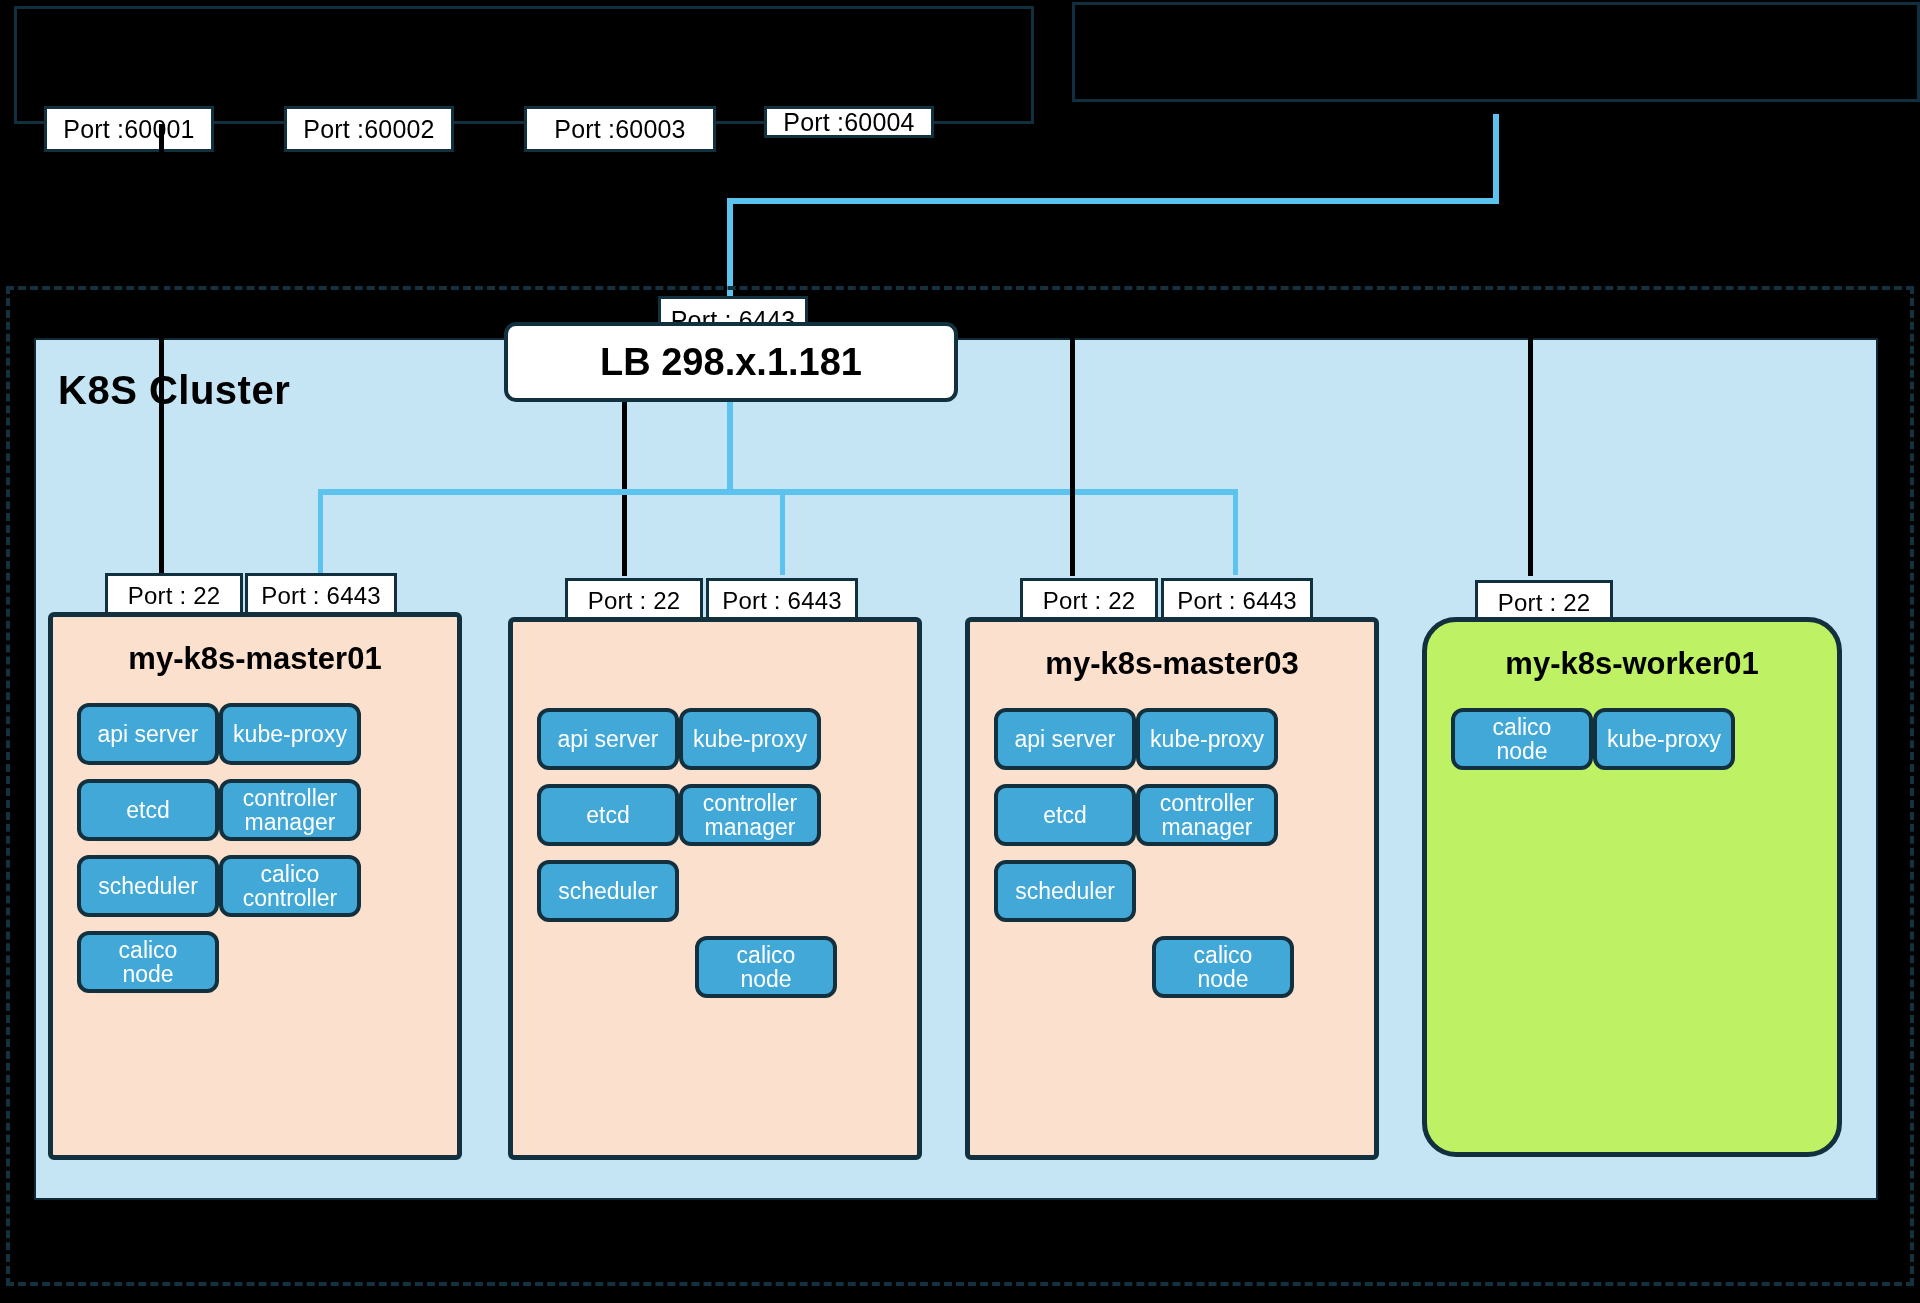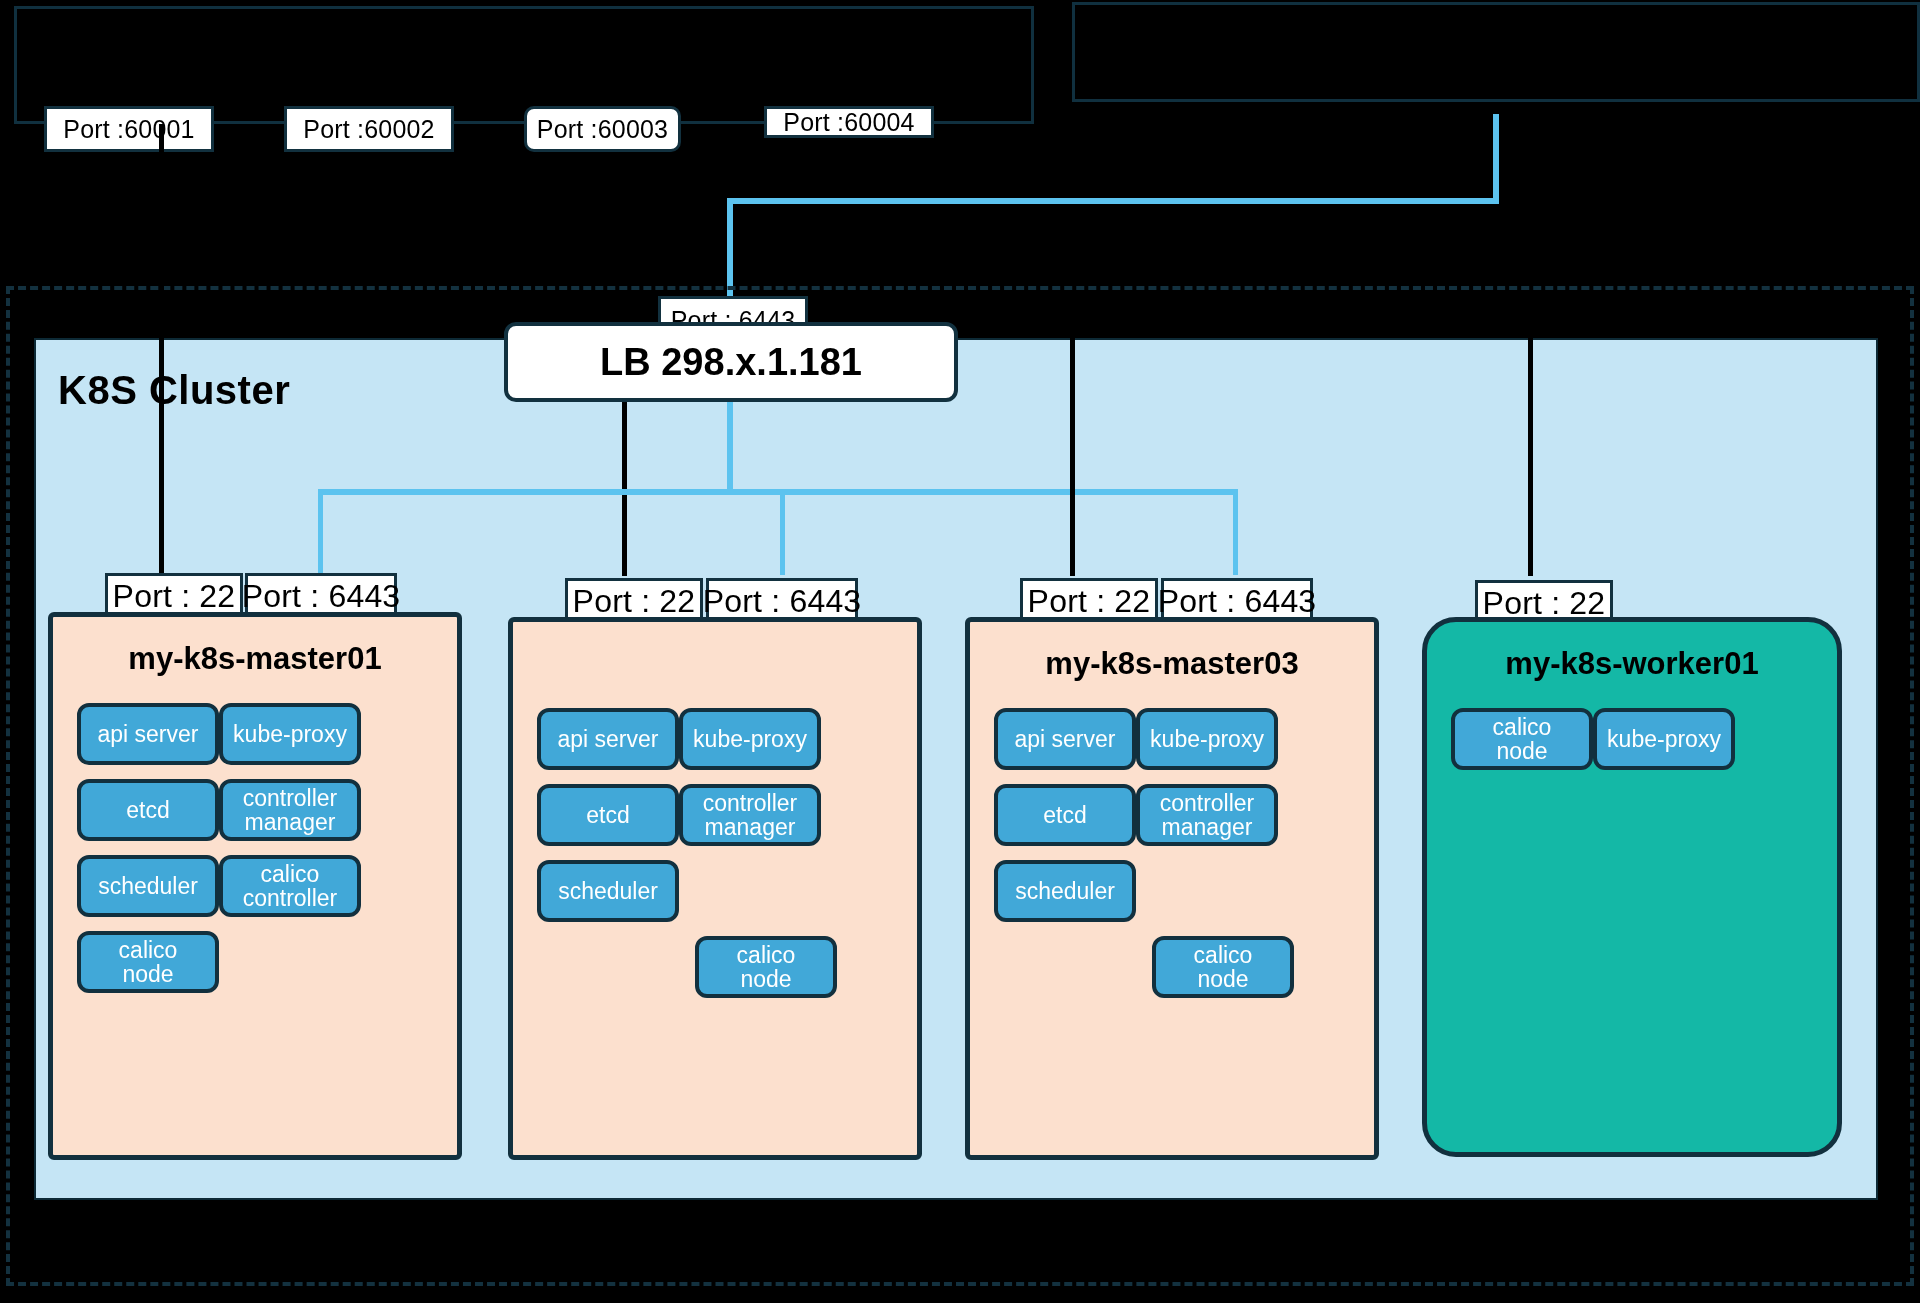--- a/index.html
+++ b/index.html
@@ -13,21 +13,21 @@
 
   
   .topframe{border:3px solid #10303f;background:#000;}
 
   
   .portchip{
     background:#ffffff;border:3px solid #12313f;
     display:flex;align-items:center;justify-content:center;
     color:#000;font-size:25px;white-space:nowrap;letter-spacing:.2px;
   }
-  .portchip.small{font-size:32px;border-width:3px;text-align:center;}
+  .portchip.small{font-size:24px;border-width:3px;text-align:center;}
 
   
   .cluster-dashed{
     border:4px dashed #13313f;background:transparent;
   }
   
   .cluster-panel{
     background:#c5e5f5;border:2px solid #0d2a36;
   }
   .cluster-title{
@@ -40,21 +40,21 @@
     display:flex;align-items:center;justify-content:center;
     font-weight:bold;font-size:38px;color:#000;
   }
 
   
   .node{
     border:5px solid #12303e;border-radius:34px;
     box-sizing:border-box;
   }
   .node.master{background:#fce0ce;border-radius:6px;}
-  .node.worker{background:#14b8a6;}
+  .node.worker{background:#bef264;}
   .node-title{
     position:absolute;left:0;right:0;top:24px;text-align:center;
     font-weight:bold;font-size:31px;color:#000;white-space:nowrap;
   }
   .comp-grid{
     position:absolute;left:24px;right:24px;top:86px;
     display:flex;flex-wrap:wrap;gap:14px 0;align-content:flex-start;
   }
   .comp{
     background:#41a8d8;border:4px solid #12303e;border-radius:12px;
@@ -73,21 +73,21 @@
 </head>
 <body>
 
 <div class="canvas">
 
   <div class="abs topframe" style="left:14px;top:6px;width:1020px;height:118px;"></div>
   <div class="abs topframe" style="left:1072px;top:2px;width:848px;height:100px;"></div>
 
   <div class="abs portchip" style="left:44px;top:106px;width:170px;height:46px;">Port :60001</div>
   <div class="abs portchip" style="left:284px;top:106px;width:170px;height:46px;">Port :60002</div>
-  <div class="abs portchip" style="left:524px;top:106px;width:157px;height:46px;border-radius:10px;">Port :60003</div>
+  <div class="abs portchip" style="left:524px;top:106px;width:192px;height:46px;">Port :60003</div>
   <div class="abs portchip" style="left:764px;top:106px;width:170px;height:32px;">Port :60004</div>
 
   <div class="abs line-blue" style="left:1493px;top:114px;width:6px;height:88px;"></div>
   <div class="abs line-blue" style="left:727px;top:198px;width:772px;height:6px;"></div>
   <div class="abs line-blue" style="left:727px;top:198px;width:6px;height:120px;"></div>
 
   <div class="abs cluster-dashed" style="left:6px;top:286px;width:1908px;height:1000px;"></div>
 
   <div class="abs cluster-panel" style="left:34px;top:338px;width:1844px;height:862px;"></div>
 

